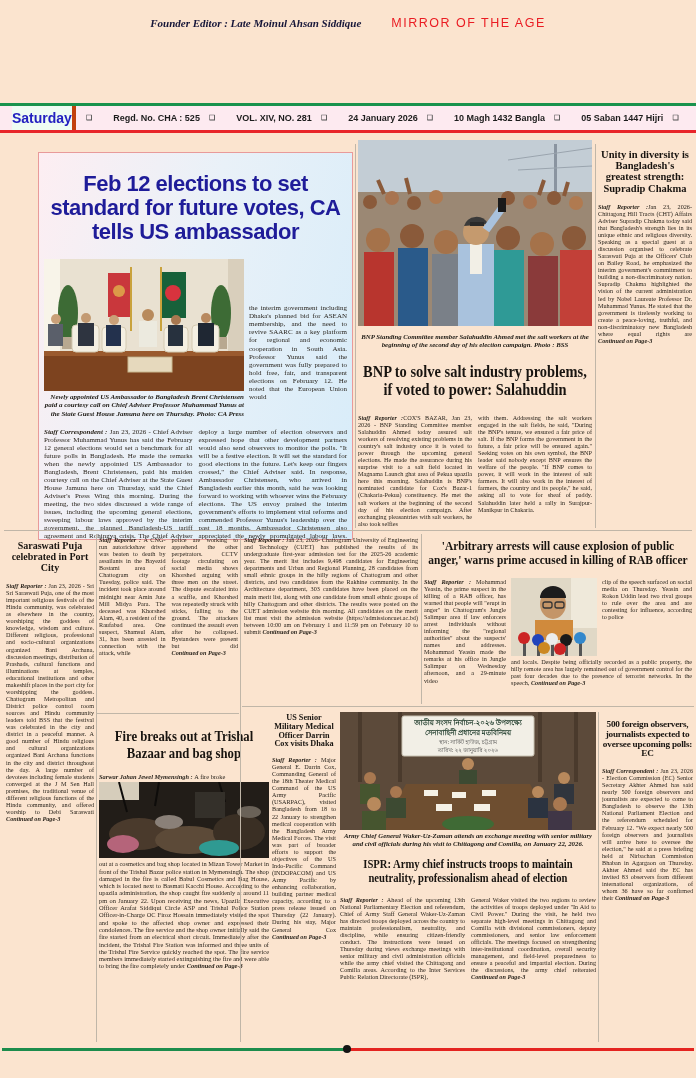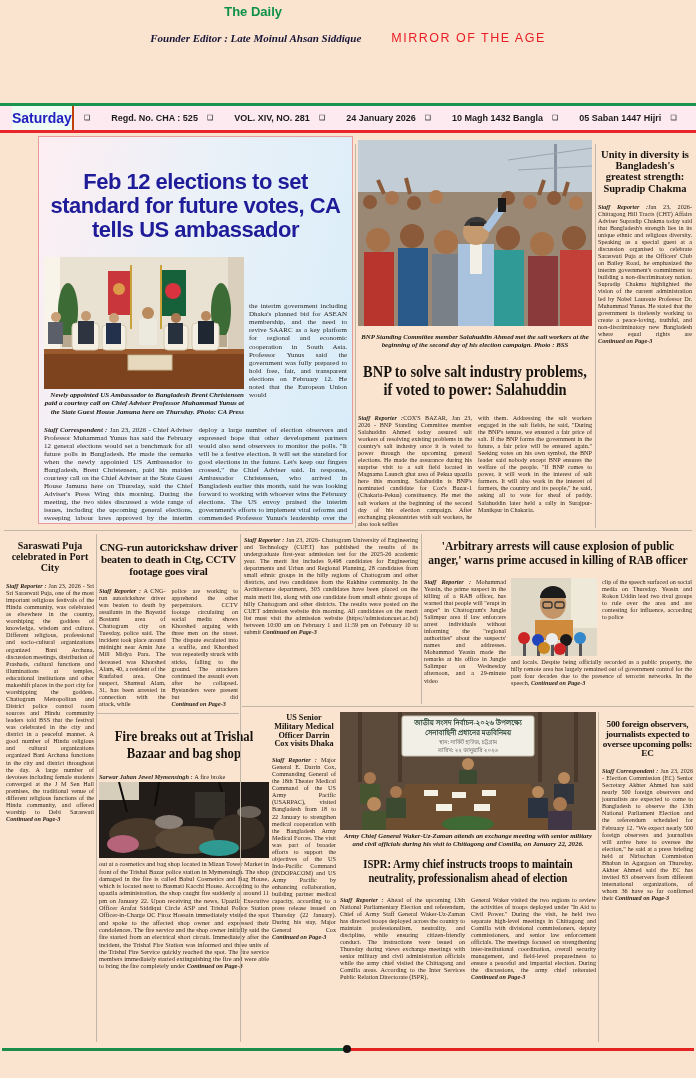--- a/index.html
+++ b/index.html
@@ -15,41 +15,41 @@
   .title-green{color:#0d9148;} .title-red{color:#ea1c23;}
   .sub-row{display:flex;justify-content:space-between;align-items:baseline;margin-top:12px;gap:30px;}
   .founder{font-style:italic;font-weight:bold;font-size:11px;color:#151538;}
   .motto{font-family:"Liberation Sans",sans-serif;font-weight:normal;font-size:12.5px;
          color:#ea1c23;letter-spacing:1.5px;}
   
   #datebar{position:absolute;top:103px;left:0;width:696px;height:24px;background:#fdeaf0;
            border-top:3px solid #19934d;border-bottom:3px solid #e8252a;
            display:flex;align-items:stretch;font-family:"Liberation Sans",sans-serif;}
   .day-cell{width:118px;background:#eefcf3;display:flex;align-items:center;justify-content:center;
-            font-weight:bold;font-size:14px;color:#2320c0;border-right:2px solid #c2410c;
+            font-weight:bold;font-size:14px;color:#2320c0;border-right:4px solid #c2410c;
             margin-left:12px;}
   .bar-items{flex:1;display:flex;align-items:center;gap:9px;padding-left:10px;
              font-weight:bold;font-size:9px;color:#1c1c1c;white-space:nowrap;}
   .bar-item{display:flex;align-items:center;gap:21px;}
   .sq-icon{font-size:7px;color:#555;}
   
   .art{position:absolute;overflow:hidden;}
   .hl{font-weight:bold;color:#181410;text-align:center;line-height:1.08;}
   .body{font-size:6.2px;line-height:1.14;text-align:justify;color:#2a241c;}
   .byline{font-weight:bold;font-style:italic;}
   .cont{font-weight:bold;font-style:italic;white-space:nowrap;}
   .cap{font-weight:bold;font-style:italic;font-size:6.8px;line-height:1.18;text-align:center;color:#1d1a14;}
   .cols{display:flex;gap:6px;}
   .col{flex:1;min-width:0;}
   .sq85{width:117.6%;transform:scaleX(.85);transform-origin:0 50%;}
   .sq88{width:113.6%;transform:scaleX(.88);transform-origin:0 50%;}
   
-  #lead{left:38px;top:136px;width:315px;height:388px;box-sizing:border-box;
+  #lead{left:38px;top:152px;width:315px;height:388px;box-sizing:border-box;
         background:linear-gradient(105deg,#fdeef2 0%,#e9f1f8 45%,#d7ecf9 100%);
-        border:1px solid #e89a9a;padding:18px 5px;}
+        border:1px solid #e89a9a;padding:4px 5px;}
   .hl-lead{font-family:"Liberation Sans",sans-serif;color:#1f1c99;font-weight:bold;
            font-size:22px;line-height:1.1;text-align:center;letter-spacing:-.5px;}
   .lead-main{display:flex;gap:5px;margin-top:3px;}
   .lead-left{width:200px;flex:none;}
   .lead-side{flex:1;font-size:7px;line-height:1.16;text-align:justify;margin-top:45px;}
   #lead .cap{font-size:7px;margin-top:2px;text-align:right;}
   #lead .body{font-size:7px;line-height:1.15;}
   #lead .cols{margin-top:3px;}
   
   #bnp{left:358px;top:140px;width:234px;height:388px;}
@@ -98,21 +98,20 @@
   .bot-dot{position:absolute;left:343px;top:1045px;width:8px;height:8px;border-radius:50%;background:#141414;}
   svg{display:block;}
 </style>
 </head>
 <body>
 
 <div id="page">
 
   <header id="masthead">
     <div class="logo">
-      <span class="the-daily">The Daily</span>
       <div class="sub-row">
         <span class="founder">Founder Editor : Late Moinul Ahsan Siddique</span>
         <span class="motto">MIRROR OF THE AGE</span>
       </div>
     </div>
   </header>
 
   <div id="datebar">
     <div class="day-cell">Saturday</div>
     <div class="bar-items">
@@ -258,21 +257,20 @@
   </section>
 
   <section class="art" id="saraswati">
     <h2 class="hl">Saraswati Puja celebrated in Port City</h2>
     <div class="body" style="margin-top:3px">
       <span class="byline">Staff Reporter : </span><span>Jan 23, 2026 - Sri Sri Saraswati Puja, one of the most important religious festivals of the Hindu community, was celebrated as elsewhere in the country, worshiping the goddess of knowledge, wisdom and culture. Different religious, professional and socio-cultural organizations organized Bani Archana, discussion meetings, distribution of Prashads, cultural functions and illuminations at temples, educational institutions and other makeshift places in the port city for worshipping the goddess. Chattogram Metropolitan and District police control room sources and Hindu community leaders told BSS that the festival was celebrated in the city and district in a peaceful manner. A good number of Hindu religious and cultural organizations organized Bani Archana functions in the city and district throughout the day. A large number of devotees including female students converged at the J M Sen Hall premises, the traditional venue of different religious functions of the Hindu community, and offered worship to Debi Saraswati </span><span class="cont">Continued on Page-3</span>
     </div>
   </section>
 
   <section class="art" id="cng">
-    <h2 class="hl">CNG-run autorickshaw driver beaten to death in Ctg, CCTV footage goes viral</h2>
     <div class="cols" style="margin-top:3px">
       <div class="col body"><span class="byline">Staff Reporter : </span><span>A CNG-run autorickshaw driver was beaten to death by assailants in the Bayezid Bostami area of Chattogram city on Tuesday, police said. The incident took place around midnight near Amin Jute Mill Midya Para. The deceased was Khorshed Alam, 40, a resident of the Raufabad area. One suspect, Shamsul Alam, 31, has been arrested in connection with the attack, while</span></div>
       <div class="col body"><span>police are working to apprehend the other perpetrators. CCTV footage circulating on social media shows Khorshed arguing with three men on the street. The dispute escalated into a scuffle, and Khorshed was repeatedly struck with sticks, falling to the ground. The attackers continued the assault even after he collapsed. Bystanders were present but did </span><span class="cont">Continued on Page-3</span></div>
     </div>
   </section>
 
   <section class="art" id="cuet">
     <div class="body" style="margin-top:3px">
       <span class="byline">Staff Reporter : </span><span>Jan 23, 2026- Chattogram University of Engineering and Technology (CUET) has published the results of its undergraduate first-year admission test for the 2025-26 academic year. The merit list includes 9,498 candidates for Engineering departments and Urban and Regional Planning, 28 candidates from small ethnic groups in the hilly regions of Chattogram and other districts, and two candidates from the Rakhine community. In the Architecture department, 303 candidates have been placed on the main merit list, along with one candidate from small ethnic groups of hilly Chattogram and other districts. The results were posted on the CUET admission website this morning. All candidates on the merit list must visit the admission website (https://admissioncuet.ac.bd) between 10:00 am on February 1 and 11:59 pm on February 10 to submit </span><span class="cont">Continued on Page-3</span>
     </div>

